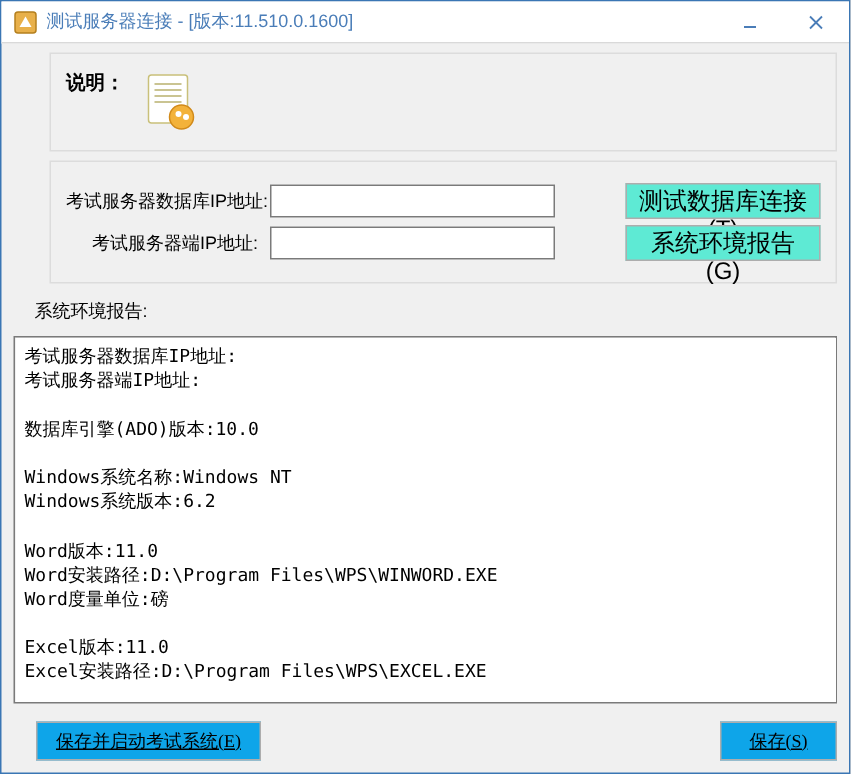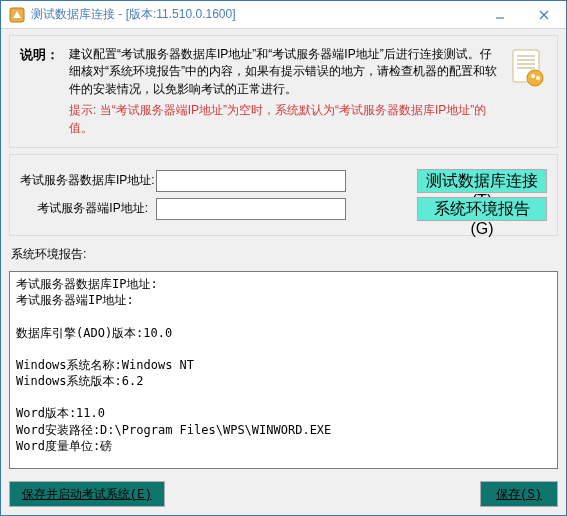--- a/index.html
+++ b/index.html
@@ -52,20 +52,21 @@
   display: flex;
   flex-direction: column;
   gap: 6px;
   overflow: hidden;
 }
 .group {
   border: 1px solid #dcdcdc;
   background: #f0f0f0;
   padding: 10px 10px 10px 10px;
   position: relative;
+  margin-left: 24px;
 }
 .desc-row { display: flex; gap: 10px; align-items: flex-start; }
 .desc-label { font-weight: bold; font-size: 13px; white-space: nowrap; }
 .desc-body { flex: 1; line-height: 1.45; }
 .desc-hint { color: #d23b3b; margin-top: 4px; }
 .desc-icon {
   width: 40px; height: 44px;
   flex-shrink: 0;
   display:flex; align-items:center; justify-content:center;
 }
@@ -92,21 +93,21 @@
 .form-btn {
   width: 130px;
   height: 24px;
   background: #5eead4;
   border: 1px solid #adadad;
   font-family: inherit;
   font-size: 16px;
   cursor: pointer;
   margin-left: auto;
 }
-.report-label { margin: 4px 0 2px 2px; }
+.report-label { margin: 4px 0 2px 14px; }
 .report-text {
   flex: 1;
   width: 100%;
   resize: none;
   border: 1px solid #7a7a7a;
   background: #fff;
   font-family: "SimSun","宋体",monospace;
   font-size: 12px;
   padding: 4px 6px;
   line-height: 1.35;
@@ -114,67 +115,64 @@
   white-space: pre;
 }
 .bottom-bar {
   display: flex;
   gap: 8px;
   padding-top: 6px;
 }
 .bottom-bar .spacer { flex: 1; }
 .bbtn {
   height: 26px;
-  background: #0f766e;
+  background: #0ea5e9;
   border: 1px solid #adadad;
-  font-family: Liberation Mono, monospace;
+  font-family: Liberation Serif, serif;
   font-size: 12px;
   cursor: pointer;
   padding: 0 12px;
   text-decoration: underline;
+  margin-left: 15px;
 }
 .bbtn.wide { min-width: 150px; }
 .bbtn.small { min-width: 78px; }
 </style>
 </head>
 <body>
 <div class="window">
 
   <div class="titlebar">
     <span class="title-icon">
       <svg viewBox="0 0 16 16" width="16" height="16">
         <rect x="1" y="1" width="14" height="14" rx="2" fill="#e8b04a" stroke="#b47f1e"></rect>
         <path d="M4 11 L8 4 L12 11 Z" fill="#fff"></path>
       </svg>
     </span>
-    <span class="title-text">测试数据库连接 - [版本:11.510.0.1600]</span>
+    <span class="title-text">测试服务器连接 - [版本:11.510.0.1600]</span>
     <div class="win-controls">
       <div class="win-btn">
         <svg width="10" height="10" viewBox="0 0 10 10">
             <line x1="1" y1="8" x2="9" y2="8" stroke="#4a7db8" stroke-width="1.2"></line>
           </svg>
       </div>
       <div class="win-btn close">
         <svg width="10" height="10" viewBox="0 0 10 10">
             <line x1="1" y1="1" x2="9" y2="9" stroke="#4a7db8" stroke-width="1.2"></line>
             <line x1="9" y1="1" x2="1" y2="9" stroke="#4a7db8" stroke-width="1.2"></line>
           </svg>
       </div>
     </div>
   </div>
 
   <div class="client">
 
     <div class="group">
       <div class="desc-row">
         <div class="desc-label">说明：</div>
-        <div class="desc-body">
-          <div>建议配置“考试服务器数据库IP地址”和“考试服务器端IP地址”后进行连接测试。仔细核对“系统环境报告”中的内容，如果有提示错误的地方，请检查机器的配置和软件的安装情况，以免影响考试的正常进行。</div>
-          <div class="desc-hint">提示: 当“考试服务器端IP地址”为空时，系统默认为“考试服务器数据库IP地址”的值。</div>
-        </div>
         <div class="desc-icon">
           <svg width="36" height="40" viewBox="0 0 36 40">
             <rect x="4" y="2" width="26" height="32" rx="2" fill="#fff" stroke="#c9c07a"></rect>
             <line x1="8" y1="8" x2="26" y2="8" stroke="#b8b06e"></line>
             <line x1="8" y1="12" x2="26" y2="12" stroke="#b8b06e"></line>
             <line x1="8" y1="16" x2="26" y2="16" stroke="#b8b06e"></line>
             <line x1="8" y1="20" x2="26" y2="20" stroke="#b8b06e"></line>
             <circle cx="26" cy="30" r="8" fill="#f3b23a" stroke="#d18a1a"></circle>
             <circle cx="24" cy="28" r="2" fill="#fff"></circle>
             <circle cx="29" cy="30" r="2" fill="#fff"></circle>

